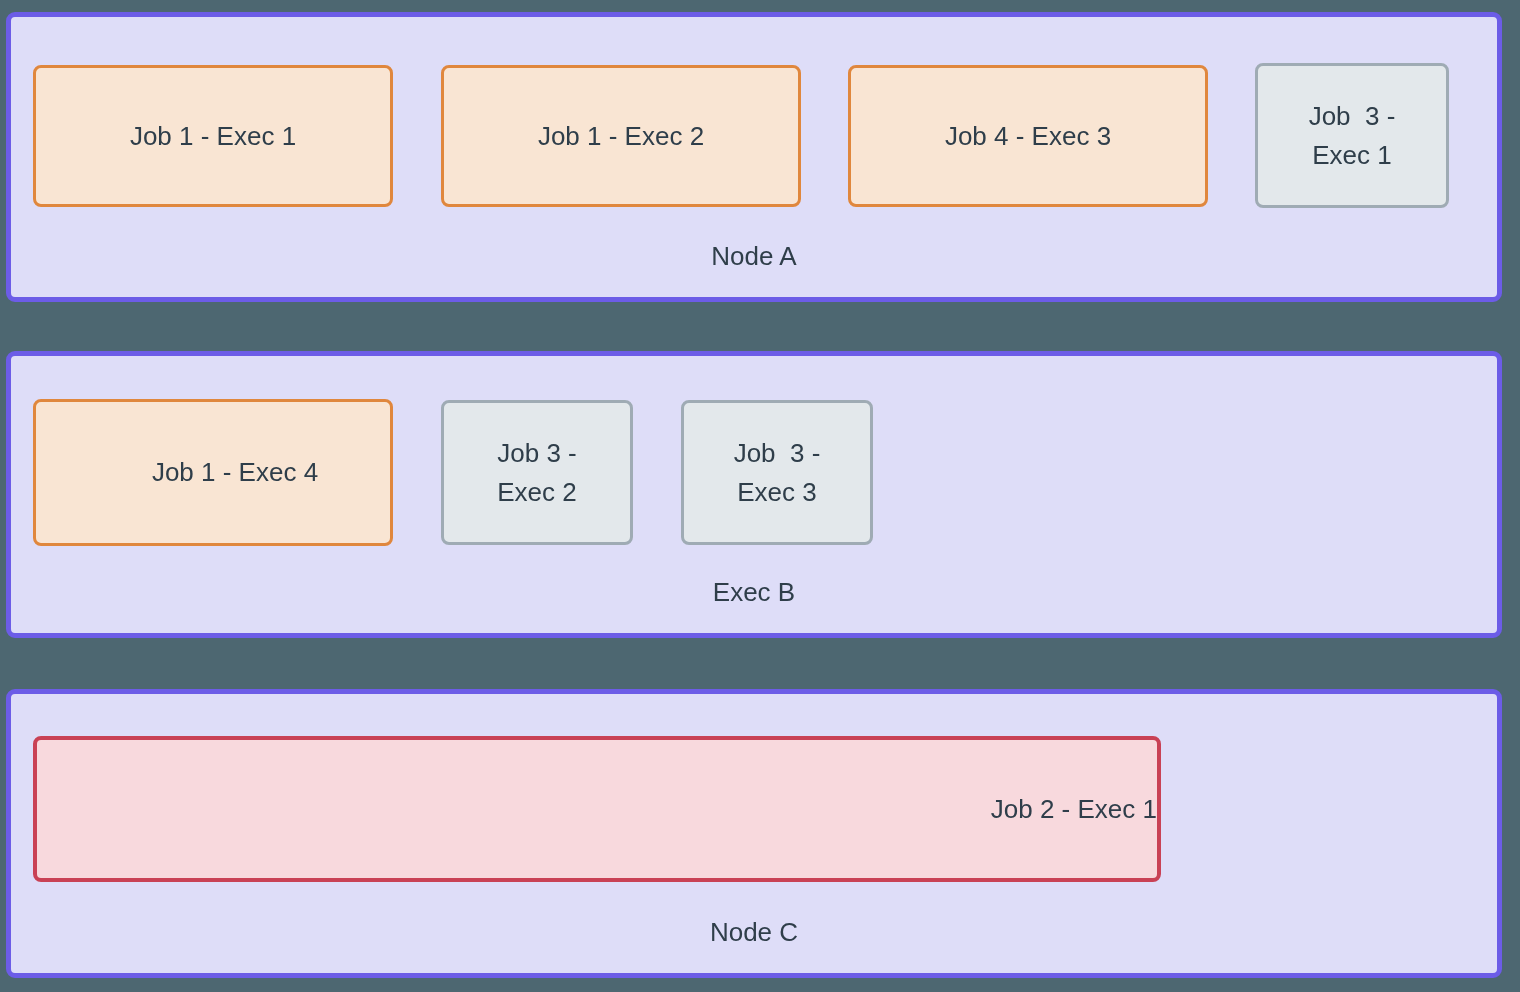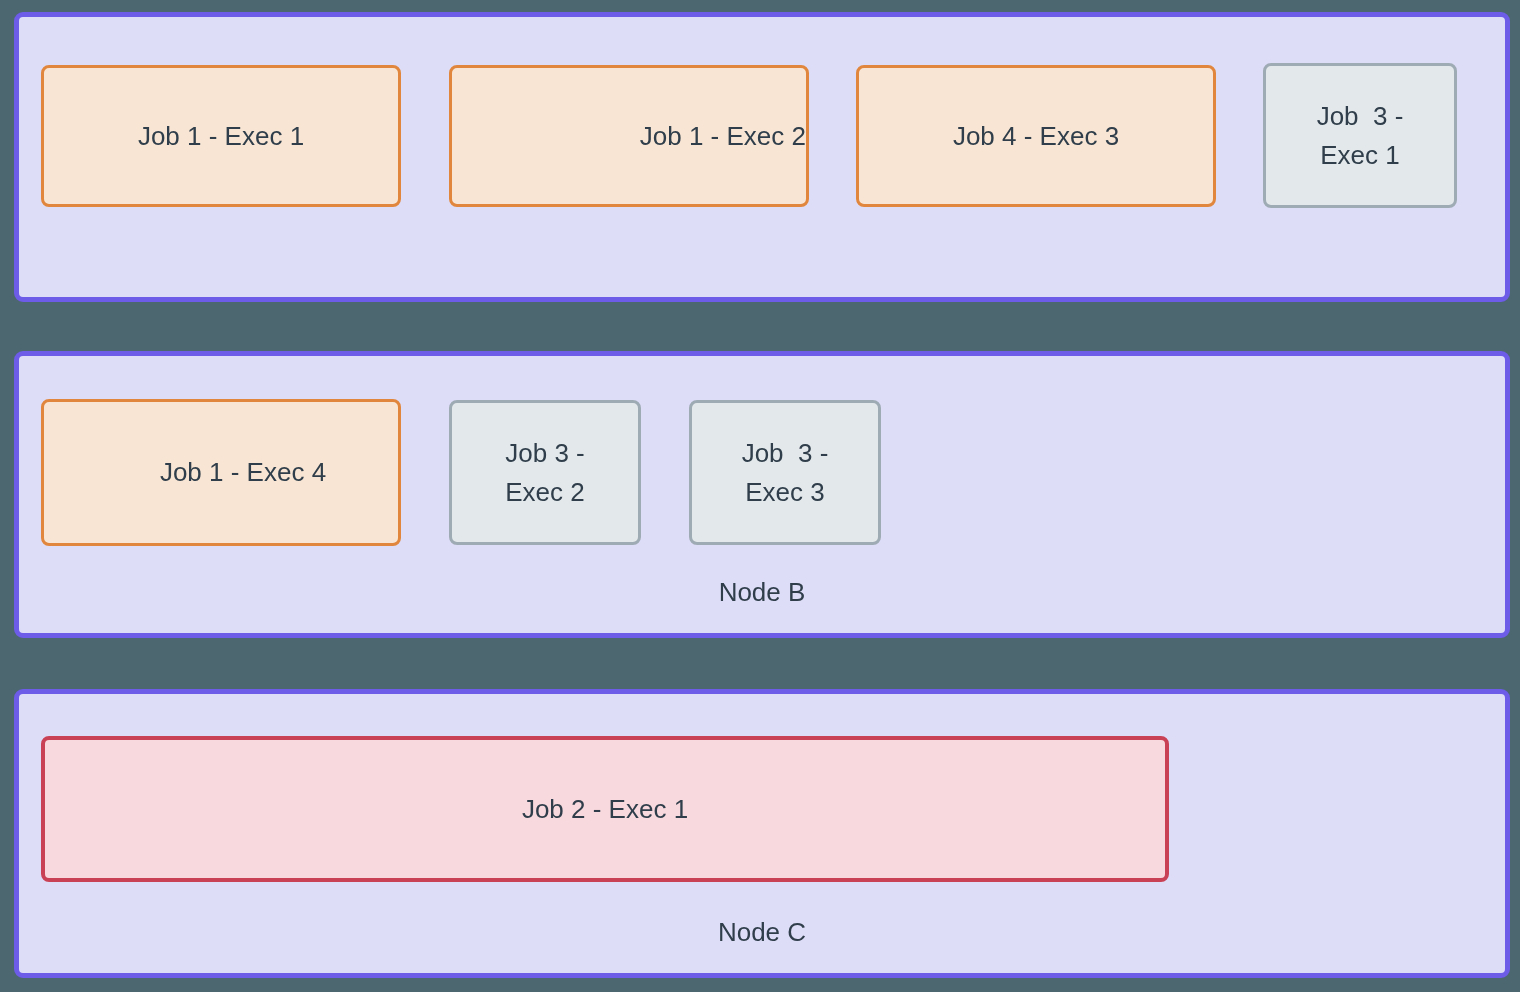--- a/index.html
+++ b/index.html
@@ -20,21 +20,21 @@
     overflow: hidden;
     background: var(--background);
     font-family: "Liberation Sans", sans-serif;
   }
   .canvas {
     position: relative;
     width: 1520px; height: 992px;
   }
   .node {
     position: absolute;
-    left: 14px;
+    left: 6px;
     width: 1496px;
     background: var(--node-fill);
     border: 5px solid var(--node-border);
     border-radius: 9px;
   }
   #node-a { top: 12px;  height: 290px; }
   #node-b { top: 351px; height: 287px; }
   #node-c { top: 689px; height: 289px; }
 
   .exec {
@@ -45,25 +45,25 @@
     text-align: center;
     border-radius: 8px;
     color: var(--text);
     font-size: 26px;
     font-weight: 500;
     line-height: 1.5;
     white-space: pre-wrap;
   }
   .exec.orange { background: var(--orange-fill); border: 3px solid var(--orange-border); }
   .exec.gray   { background: var(--gray-fill);   border: 3px solid var(--gray-border); }
-  .exec.red    { background: var(--red-fill);    border: 4px solid var(--red-border); }
+  .exec.red    { background: var(--red-fill);    border: 4px solid var(--red-border); justify-content: flex-end; }
 
   
   #node-a .e1 { left: 22px;   top: 48px; width: 360px; height: 142px; }
-  #node-a .e2 { left: 430px;  top: 48px; width: 360px; height: 142px; justify-content: flex-end; }
+  #node-a .e2 { left: 430px;  top: 48px; width: 360px; height: 142px; }
   #node-a .e3 { left: 837px;  top: 48px; width: 360px; height: 142px; }
   #node-a .e4 { left: 1244px; top: 46px; width: 194px; height: 145px; }
 
   
   #node-b .e1 { left: 22px;  top: 43px; width: 360px; height: 147px; padding-left: 44px; }
   #node-b .e2 { left: 430px; top: 44px; width: 192px; height: 145px; }
   #node-b .e3 { left: 670px; top: 44px; width: 192px; height: 145px; }
 
   
   #node-c .e1 { left: 22px; top: 42px; width: 1128px; height: 146px; }
@@ -90,35 +90,36 @@
     <div class="exec orange e2">
       <span>Job 1 - Exec 2</span>
     </div>
     <div class="exec orange e3">
       <span>Job 4 - Exec 3</span>
     </div>
     <div class="exec gray e4">
       <span>Job  3 -
 Exec 1</span>
     </div>
+    <div class="node-label">Node A</div>
   </section>
 
   <section class="node" id="node-b">
     <div class="exec orange e1">
       <span>Job 1 - Exec 4</span>
     </div>
     <div class="exec gray e2">
       <span>Job 3 -
 Exec 2</span>
     </div>
     <div class="exec gray e3">
       <span>Job  3 -
 Exec 3</span>
     </div>
-    <div class="node-label">Node B</div>
+    <div class="node-label">Exec B</div>
   </section>
 
   <section class="node" id="node-c">
     <div class="exec red e1">
       <span>Job 2 - Exec 1</span>
     </div>
     <div class="node-label">Node C</div>
   </section>
 
 </div>

